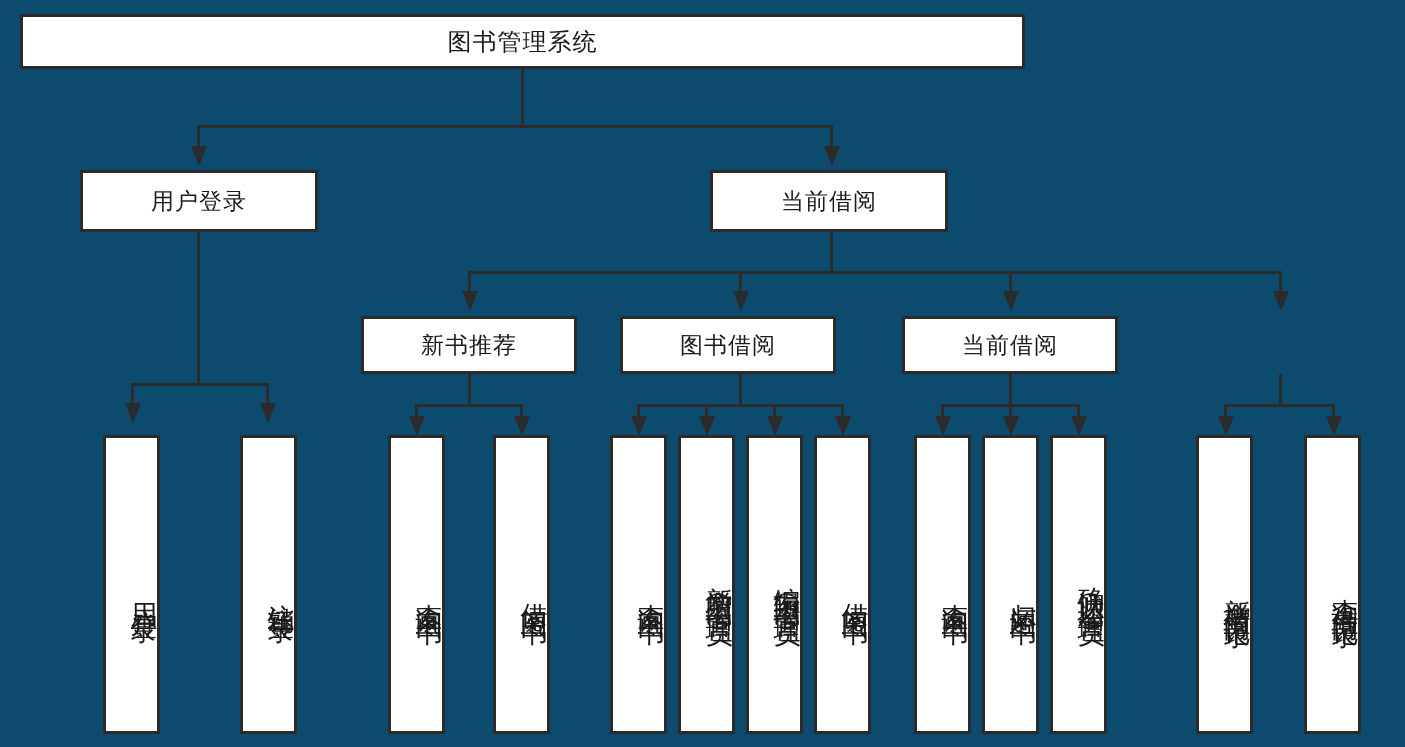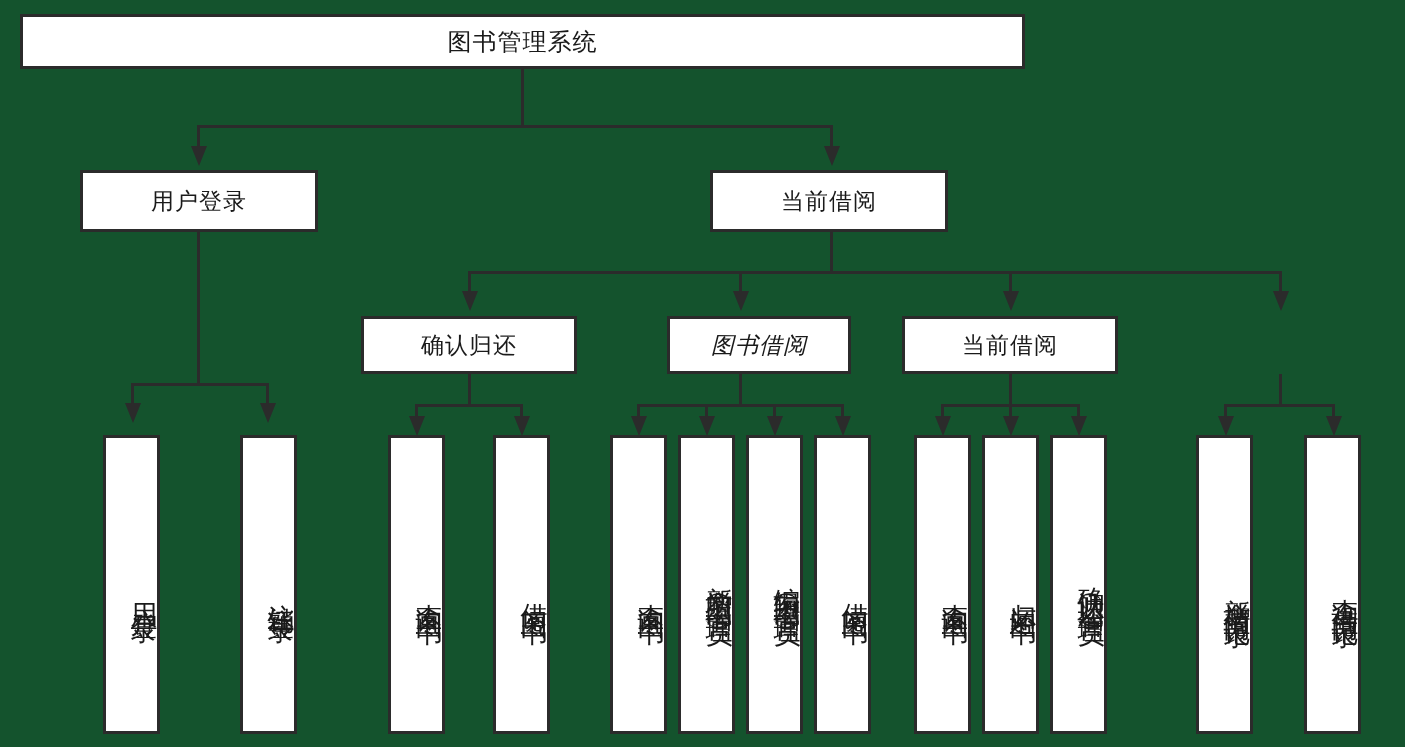--- a/index.html
+++ b/index.html
@@ -1,20 +1,20 @@
 <!DOCTYPE html>
 <html><head>
 <meta charset="utf-8">
 <style>
   html,body{margin:0;padding:0;background:#ffffff;}
   body{
     font-family:"Liberation Sans","DejaVu Sans",sans-serif;
     width:1405px;height:747px;overflow:hidden;
   }
-  #stage{position:relative;width:1405px;height:747px;background:#14532d;text-align:center;}
+  #stage{position:relative;width:1405px;height:747px;background:#0c4a6e;text-align:center;}
 
   
   .node{
     position:absolute;
     box-sizing:border-box;
     background:#ffffff;
     border:3px solid #2b2b2b;
     display:flex;
     align-items:center;
     justify-content:center;
@@ -95,23 +95,23 @@
   <div class="ln h" style="left:468px;top:271px;width:814px;"></div>
   <div class="ln v" style="left:468px;top:271px;height:22px;"></div>
   <div class="arrow" style="left:462px;top:291px;"></div>
   <div class="ln v" style="left:739px;top:271px;height:22px;"></div>
   <div class="arrow" style="left:733px;top:291px;"></div>
   <div class="ln v" style="left:1009px;top:271px;height:22px;"></div>
   <div class="arrow" style="left:1003px;top:291px;"></div>
   <div class="ln v" style="left:1279px;top:271px;height:22px;"></div>
   <div class="arrow" style="left:1273px;top:291px;"></div>
 
-  <div class="node h" style="left:361px;top:316px;width:216px;height:58px;">确认归还</div>
+  <div class="node h" style="left:361px;top:316px;width:216px;height:58px;">新书推荐</div>
 
-  <div class="node h" style="left:667px;top:316px;width:184px;height:58px;font-style:italic;">图书借阅</div>
+  <div class="node h" style="left:620px;top:316px;width:216px;height:58px;">图书借阅</div>
 
   <div class="node h" style="left:902px;top:316px;width:216px;height:58px;">当前借阅</div>
 
 
   <div class="ln v" style="left:468px;top:374px;height:32px;"></div>
   <div class="ln h" style="left:415px;top:404px;width:108px;"></div>
   <div class="ln v" style="left:415px;top:404px;height:18px;"></div>
   <div class="arrow" style="left:409px;top:416px;"></div>
   <div class="ln v" style="left:520px;top:404px;height:18px;"></div>
   <div class="arrow" style="left:514px;top:416px;"></div>

